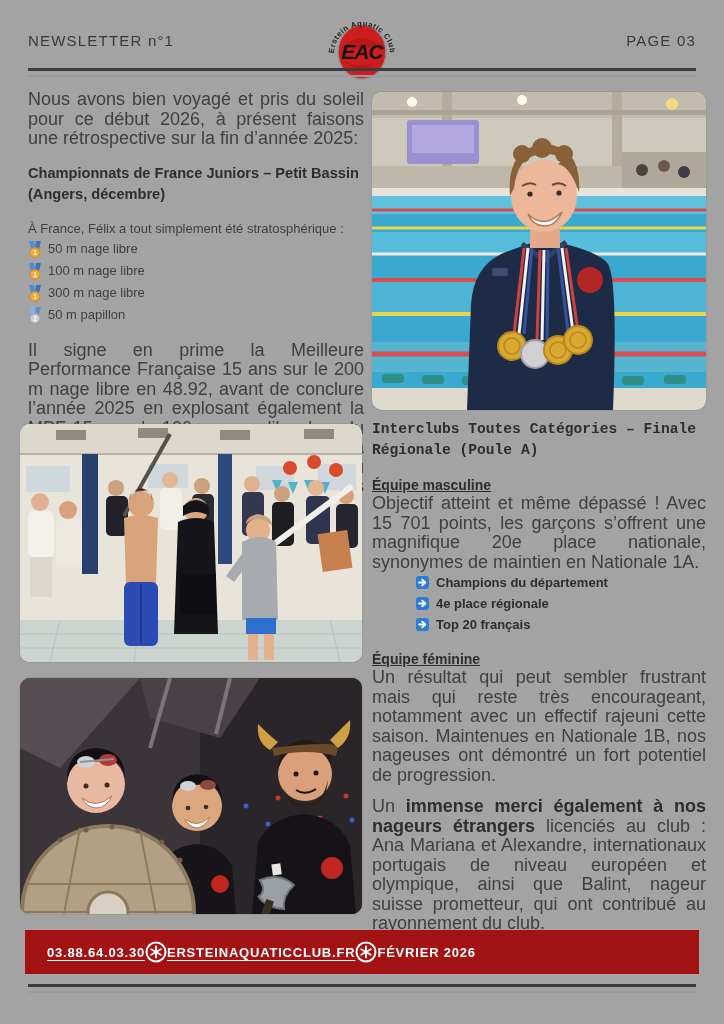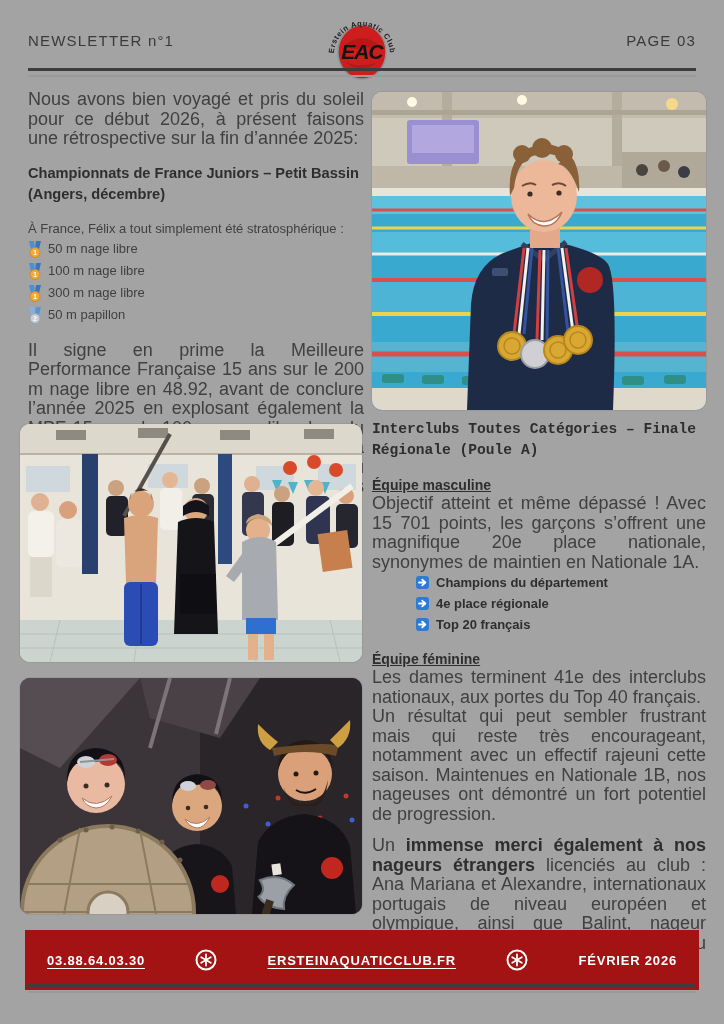--- a/index.html
+++ b/index.html
@@ -37,22 +37,22 @@
   .gap12{height:12px;}
   strong{color:#2e2e2e;}
   
   .photo{position:absolute;border-radius:10px;overflow:hidden;box-shadow:0 0 0 1px rgba(0,0,0,.06);}
   .photo svg{display:block;}
   .photo1{left:372px;top:92px;width:334px;height:318px;}
   .photo2{left:20px;top:424px;width:342px;height:238px;}
   .photo3{left:20px;top:678px;width:342px;height:236px;}
   
   .footer{
-    position:absolute;left:25px;right:25px;top:930px;height:60px;
-    display:flex;align-items:center;justify-content:space-between;
+    position:absolute;left:25px;right:25px;top:930px;height:44px;
+    display:flex;align-items:center;
     padding:10px 22px;box-sizing:border-box;color:#fff;
     font-size:13px;font-weight:bold;letter-spacing:0.8px;
   }
   .footer a{color:#fff;text-decoration:underline;text-underline-offset:3px;}
   .ast{width:22px;height:22px;flex:0 0 auto;}
 </style>
 </head>
 <body>
 
 <div class="page">
@@ -234,21 +234,20 @@
             <rect width="13" height="13" rx="3" fill="#2e7bd6"></rect>
             <path d="M3,6.5 H8 M6.2,3.6 L9.4,6.5 L6.2,9.4" fill="none" stroke="#fff" stroke-width="1.8" stroke-linecap="round" stroke-linejoin="round"></path>
           </svg>
         <span>Top 20 français</span>
       </div>
     </div>
 
     <div class="gap12"></div>
 
     <div class="subhead">Équipe féminine</div>
-    <p class="body tight">Les dames terminent 41e des interclubs nationaux, aux portes du Top 40 français.</p>
     <p class="body tight">Un résultat qui peut sembler frustrant mais qui reste très encourageant, notamment avec un effectif rajeuni cette saison. Maintenues en Nationale 1B, nos nageuses ont démontré un fort potentiel de progression.</p>
     <div class="gap12"></div>
 
     <p class="body"><span>Un </span><strong>immense merci également à nos nageurs étrangers</strong><span> licenciés au club : Ana Mariana et Alexandre, internationaux portugais de niveau européen et olympique, ainsi que Balint, nageur suisse prometteur, qui ont contribué au rayonnement du club.</span></p>
   </div>
 
   <div class="photo photo2">
     <svg viewBox="0 0 342 238" width="342" height="238">
       <rect width="342" height="238" fill="#e8e4da"></rect>
       <rect width="342" height="30" fill="#ddd8cc"></rect>

